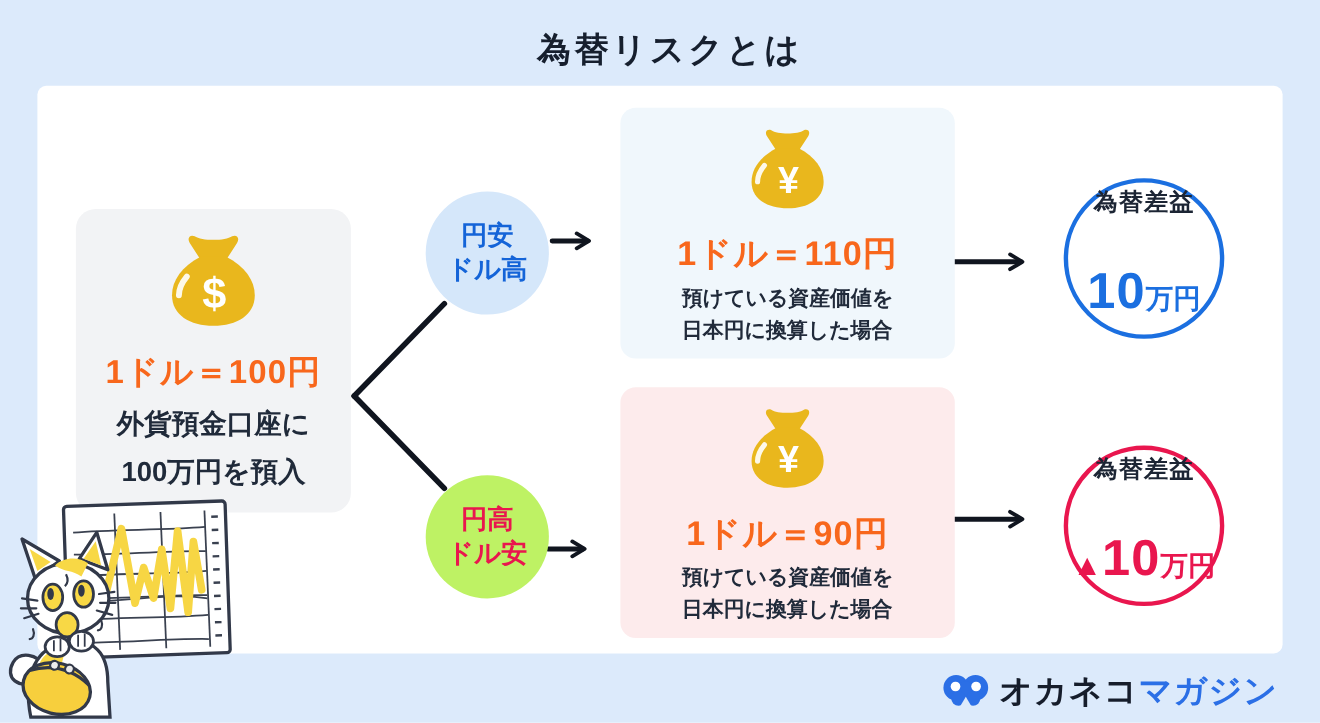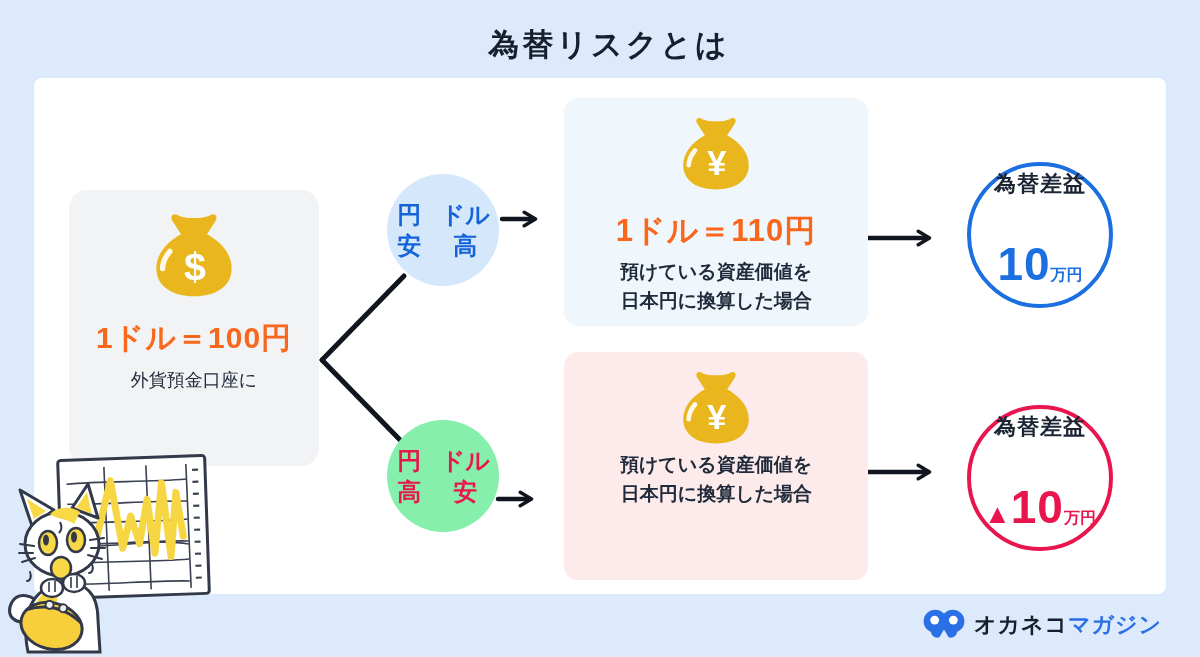--- a/index.html
+++ b/index.html
@@ -21,60 +21,60 @@
     background:#FFFFFF; border-radius:8px;
   }
   .overlay { position:absolute; left:0; top:0; width:1200px; height:657px; pointer-events:none; }
 
   .start-box {
     position:absolute; left:69px; top:190px; width:250px; height:276px;
     background:#F2F3F5; border-radius:18px;
     display:flex; flex-direction:column; align-items:center; padding-top:22px;
   }
   .start-box .rate { font-size:30px; font-weight:800; color:#F8671C; margin-top:20px; letter-spacing:1px; }
-  .start-box .desc { font-size:18px; font-weight:400; color:#202A3A; line-height:1.7; text-align:center; margin-top:6px; }
+  .start-box .desc { font-size:25px; font-weight:700; color:#202A3A; line-height:1.7; text-align:center; margin-top:6px; }
 
   .flow-box {
     position:absolute; left:564px; width:304px; height:228px; border-radius:14px;
     display:flex; flex-direction:column; align-items:center; padding-top:18px;
   }
   .flow-box.blue { top:98px;  background:#F0F7FC; }
   .flow-box.pink { top:352px; background:#FDEBEC; }
   .flow-box .rate { font-size:31px; font-weight:800; color:#F8671C; margin-top:19px; letter-spacing:1px; }
-  .flow-box .desc { font-size:19px; font-weight:700; color:#202A3A; line-height:1.5; text-align:right; margin-top:6px; }
+  .flow-box .desc { font-size:19px; font-weight:700; color:#202A3A; line-height:1.5; text-align:left; margin-top:6px; }
 
   .branch-circle {
     position:absolute; left:387px; width:112px; height:112px; border-radius:50%;
-    display:flex; flex-direction:row; align-items:center; justify-content:center;
+    display:flex; flex-direction:column; align-items:center; justify-content:center;
     font-size:24px; font-weight:800; line-height:1.3; text-align:center;
   }
   .branch-circle.blue { top:174px; background:#D5E7FA; color:#1464D8; }
-  .branch-circle.pink { top:420px; background:#86efac; color:#E9164E; }
+  .branch-circle.pink { top:432px; background:#bef264; color:#E9164E; }
 
   .result-circle {
     position:absolute; left:967px; width:146px; height:146px; border-radius:50%;
     background:#FFFFFF;
     display:flex; flex-direction:column; align-items:center; justify-content:center;
     padding-bottom:10px;
   }
   .result-circle.blue { top:162px; border:4px solid #1B6FE0; }
   .result-circle.red  { top:405px; border:4px solid #E9164E; }
   .result-circle .label { font-size:22px; font-weight:800; color:#1C2534; letter-spacing:1px; }
   .result-circle .value-row { display:flex; align-items:baseline; margin-top:2px; }
   .result-circle.blue .value-row { color:#1B6FE0; }
   .result-circle.red  .value-row { color:#E9164E; }
   .result-circle .sign  { font-size:27px; font-weight:800; }
   .result-circle .value { font-size:46px; font-weight:800; letter-spacing:1px;margin-top:36px; }
-  .result-circle .unit  { font-size:16px; font-weight:800; }
+  .result-circle .unit  { font-size:25px; font-weight:800; }
 
   .logo {
     position:absolute; right:38px; top:608px;
     display:flex; align-items:center; gap:9px;
   }
-  .logo .wordmark { font-size:22px; font-weight:800; letter-spacing:1px;font-family:Liberation Serif, serif; }
+  .logo .wordmark { font-size:30px; font-weight:800; letter-spacing:1px;font-family:Liberation Serif, serif; }
   .logo .dark { color:#161D2B; }
   .logo .blue { color:#2B6FE6; }
 
   .cat-illustration { position:absolute; left:0px; top:442px; width:250px; height:215px; }
 </style>
 </head>
 <body>
 
 <div class="page-title">為替リスクとは</div>
 
@@ -101,20 +101,21 @@
 <div class="start-box">
   <svg width="90" height="86" viewBox="0 0 100 96">
     <path d="M31,3 C38,8 62,8 69,3 C74,1 77,5 74,10 L63,27 L37,27 L26,10 C23,5 26,1 31,3 Z" fill="#E9B71D"></path>
     <path d="M37,24 L63,24 C82,34 92,48 92,63 C92,83 74,94 50,94 C26,94 8,83 8,63 C8,48 18,34 37,24 Z" fill="#E9B71D"></path>
     <path d="M23,44 C18,50 15,56 15,63" stroke="#FFFFFF" stroke-width="6" stroke-linecap="round" fill="none" opacity="0.9"></path>
     <text x="51" y="76" text-anchor="middle" font-size="44" font-weight="bold" fill="#FFFFFF">$</text>
   </svg>
   <div class="rate">1ドル＝100円</div>
   <div class="desc">
     <div>外貨預金口座に</div>
+    <div>100万円を預入</div>
   </div>
 </div>
 
 <div class="branch-circle blue">
   <div>円安</div>
   <div>ドル高</div>
 </div>
 
 <div class="branch-circle pink">
   <div>円高</div>
@@ -135,20 +136,21 @@
   </div>
 </div>
 
 <div class="flow-box pink">
   <svg width="78" height="75" viewBox="0 0 100 96">
     <path d="M31,3 C38,8 62,8 69,3 C74,1 77,5 74,10 L63,27 L37,27 L26,10 C23,5 26,1 31,3 Z" fill="#E9B71D"></path>
     <path d="M37,24 L63,24 C82,34 92,48 92,63 C92,83 74,94 50,94 C26,94 8,83 8,63 C8,48 18,34 37,24 Z" fill="#E9B71D"></path>
     <path d="M23,44 C18,50 15,56 15,63" stroke="#FFFFFF" stroke-width="6" stroke-linecap="round" fill="none" opacity="0.9"></path>
     <text x="51" y="76" text-anchor="middle" font-size="44" font-weight="bold" fill="#FFFFFF">¥</text>
   </svg>
+  <div class="rate">1ドル＝90円</div>
   <div class="desc">
     <div>預けている資産価値を</div>
     <div>日本円に換算した場合</div>
   </div>
 </div>
 
 <div class="result-circle blue">
   <div class="label">為替差益</div>
   <div class="value-row">
     <span class="sign"></span>

